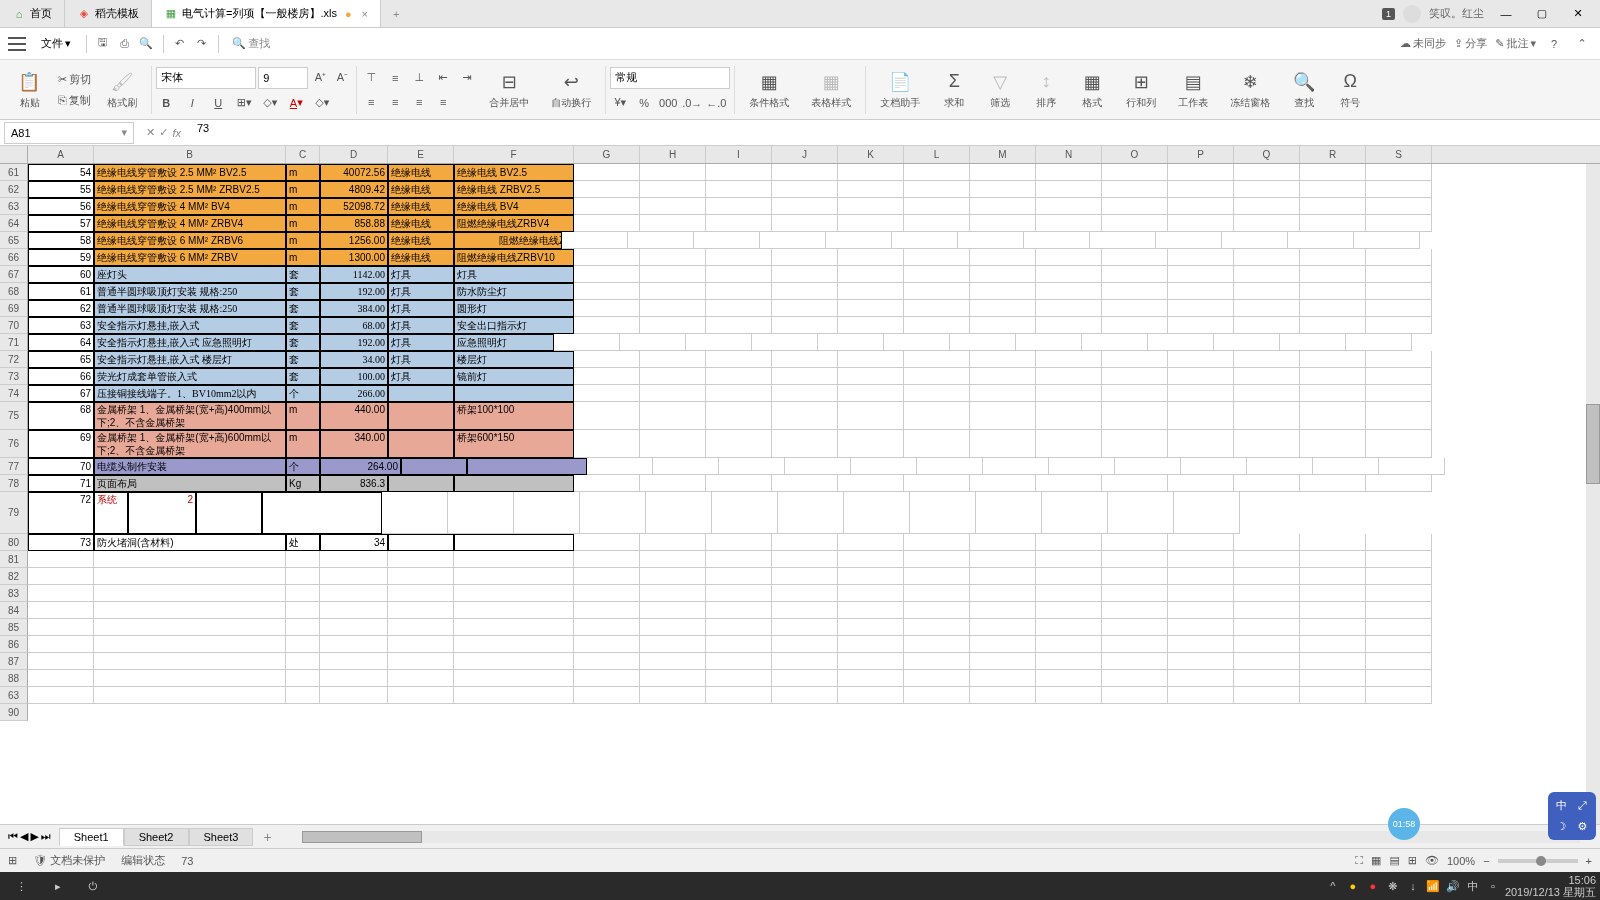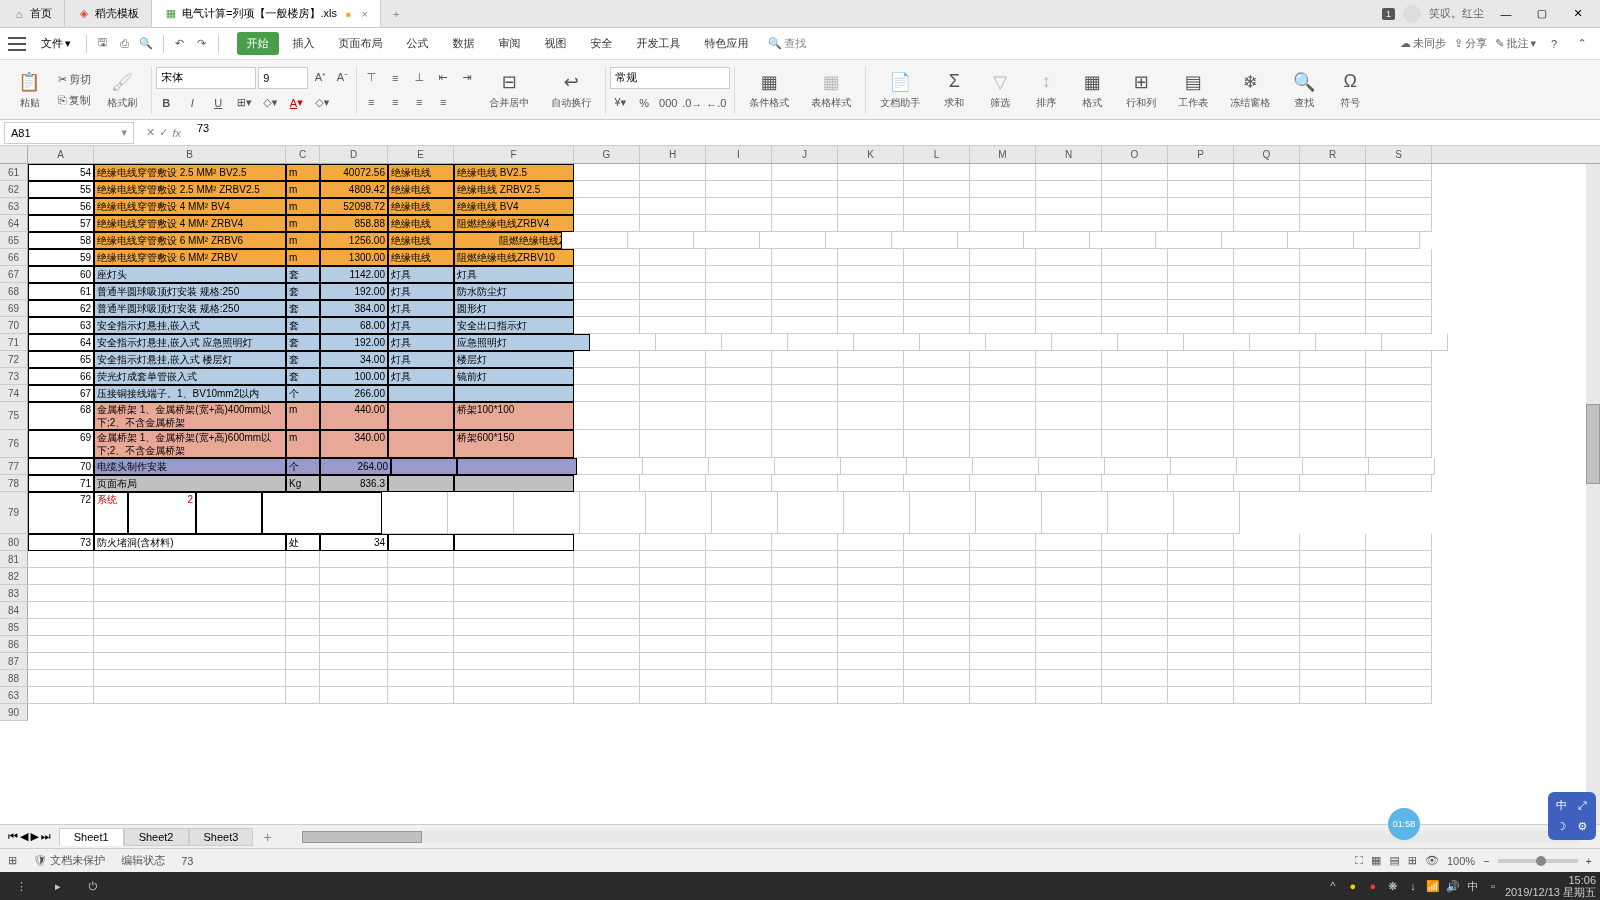--- a/index.html
+++ b/index.html
@@ -48,21 +48,21 @@
 .row-h.tall{height:28px;line-height:28px;}
 .row-h.tall3{height:42px;line-height:42px;}
 .cells{position:relative;}
 .row{display:flex;height:17px;}
 .row.tall{height:28px;}
 .row.tall3{height:42px;}
 .cell{border-right:1px solid #ccc;border-bottom:1px solid #ccc;padding:0 2px;line-height:16px;overflow:hidden;white-space:nowrap;font-size:10px;}
 .cell.b{border:1px solid #000;}
 .cell.num{text-align:right;}
 .bg-orange{background:#f4a940;}
-.bg-blue{background:#b4cce4;}
+.bg-blue{background:#b4cce4;font-family:Liberation Serif, serif;}
 .bg-salmon{background:#e8a898;}
 .bg-purple{background:#9999cc;}
 .bg-gray{background:#c0c0c0;}
 .bg-sel{background:#d4e8d4;}
 .txt-red{color:#c00000;}
 .editing{border:2px solid #4a9e4a;background:#fff;}
 .sheet-tabs{height:24px;background:#f0f0f0;display:flex;align-items:center;border-top:1px solid #ccc;}
 .sheet-nav{display:flex;gap:2px;padding:0 8px;}
 .sheet-tab{padding:2px 14px;background:#e0e0e0;border:1px solid #ccc;cursor:pointer;font-size:11px;}
 .sheet-tab.active{background:#fff;border-bottom:1px solid #fff;}
@@ -127,32 +127,20 @@
         <span>▾</span>
       </div>
     <div class="divider"></div>
     <span class="toolbar-icon">🖫</span>
     <span class="toolbar-icon">⎙</span>
     <span class="toolbar-icon">🔍</span>
     <div class="divider"></div>
     <span class="toolbar-icon">↶</span>
     <span class="toolbar-icon">↷</span>
     <div class="divider"></div>
-    <div class="ribbon-tabs" id="ribbon-tabs">
-        <div class="ribbon-tab active">开始</div>
-        <div class="ribbon-tab">插入</div>
-        <div class="ribbon-tab">页面布局</div>
-        <div class="ribbon-tab">公式</div>
-        <div class="ribbon-tab">数据</div>
-        <div class="ribbon-tab">审阅</div>
-        <div class="ribbon-tab">视图</div>
-        <div class="ribbon-tab">安全</div>
-        <div class="ribbon-tab">开发工具</div>
-        <div class="ribbon-tab">特色应用</div>
-      </div>
     <div class="search-box">
       <span>🔍</span>
       <span>查找</span>
     </div>
   </div>
   <div class="menu-right">
     <span class="sync-status">
         <span>☁</span>
         <span>未同步</span>
       </span>
@@ -613,21 +601,21 @@
           <div class="cell" style="width: 66px;"></div>
           <div class="cell" style="width: 66px;"></div>
           <div class="cell" style="width: 66px;"></div>
         </div>
         <div class="row">
           <div class="cell b num " style="width: 66px;">64</div>
           <div class="cell b bg-blue " style="width: 192px;">安全指示灯悬挂,嵌入式 应急照明灯</div>
           <div class="cell b bg-blue " style="width: 34px;">套</div>
           <div class="cell b bg-blue num " style="width: 68px;">192.00</div>
           <div class="cell b bg-blue " style="width: 66px;">灯具</div>
-          <div class="cell b bg-blue " style="width: 136px;">应急照明灯</div>
+          <div class="cell b bg-blue " style="width: 100px;">应急照明灯</div>
           <div class="cell" style="width: 66px;"></div>
           <div class="cell" style="width: 66px;"></div>
           <div class="cell" style="width: 66px;"></div>
           <div class="cell" style="width: 66px;"></div>
           <div class="cell" style="width: 66px;"></div>
           <div class="cell" style="width: 66px;"></div>
           <div class="cell" style="width: 66px;"></div>
           <div class="cell" style="width: 66px;"></div>
           <div class="cell" style="width: 66px;"></div>
           <div class="cell" style="width: 66px;"></div>
@@ -737,21 +725,21 @@
           <div class="cell" style="width: 66px;"></div>
           <div class="cell" style="width: 66px;"></div>
           <div class="cell" style="width: 66px;"></div>
           <div class="cell" style="width: 66px;"></div>
           <div class="cell" style="width: 66px;"></div>
         </div>
         <div class="row">
           <div class="cell b num " style="width: 66px;">70</div>
           <div class="cell b bg-purple " style="width: 192px;">电缆头制作安装</div>
           <div class="cell b bg-purple " style="width: 34px;">个</div>
-          <div class="cell b bg-purple num " style="width: 71px;">264.00</div>
+          <div class="cell b bg-purple num " style="width: 81px;">264.00</div>
           <div class="cell b bg-purple " style="width: 66px;"></div>
           <div class="cell b bg-purple " style="width: 120px;"></div>
           <div class="cell" style="width: 66px;"></div>
           <div class="cell" style="width: 66px;"></div>
           <div class="cell" style="width: 66px;"></div>
           <div class="cell" style="width: 66px;"></div>
           <div class="cell" style="width: 66px;"></div>
           <div class="cell" style="width: 66px;"></div>
           <div class="cell" style="width: 66px;"></div>
           <div class="cell" style="width: 66px;"></div>

